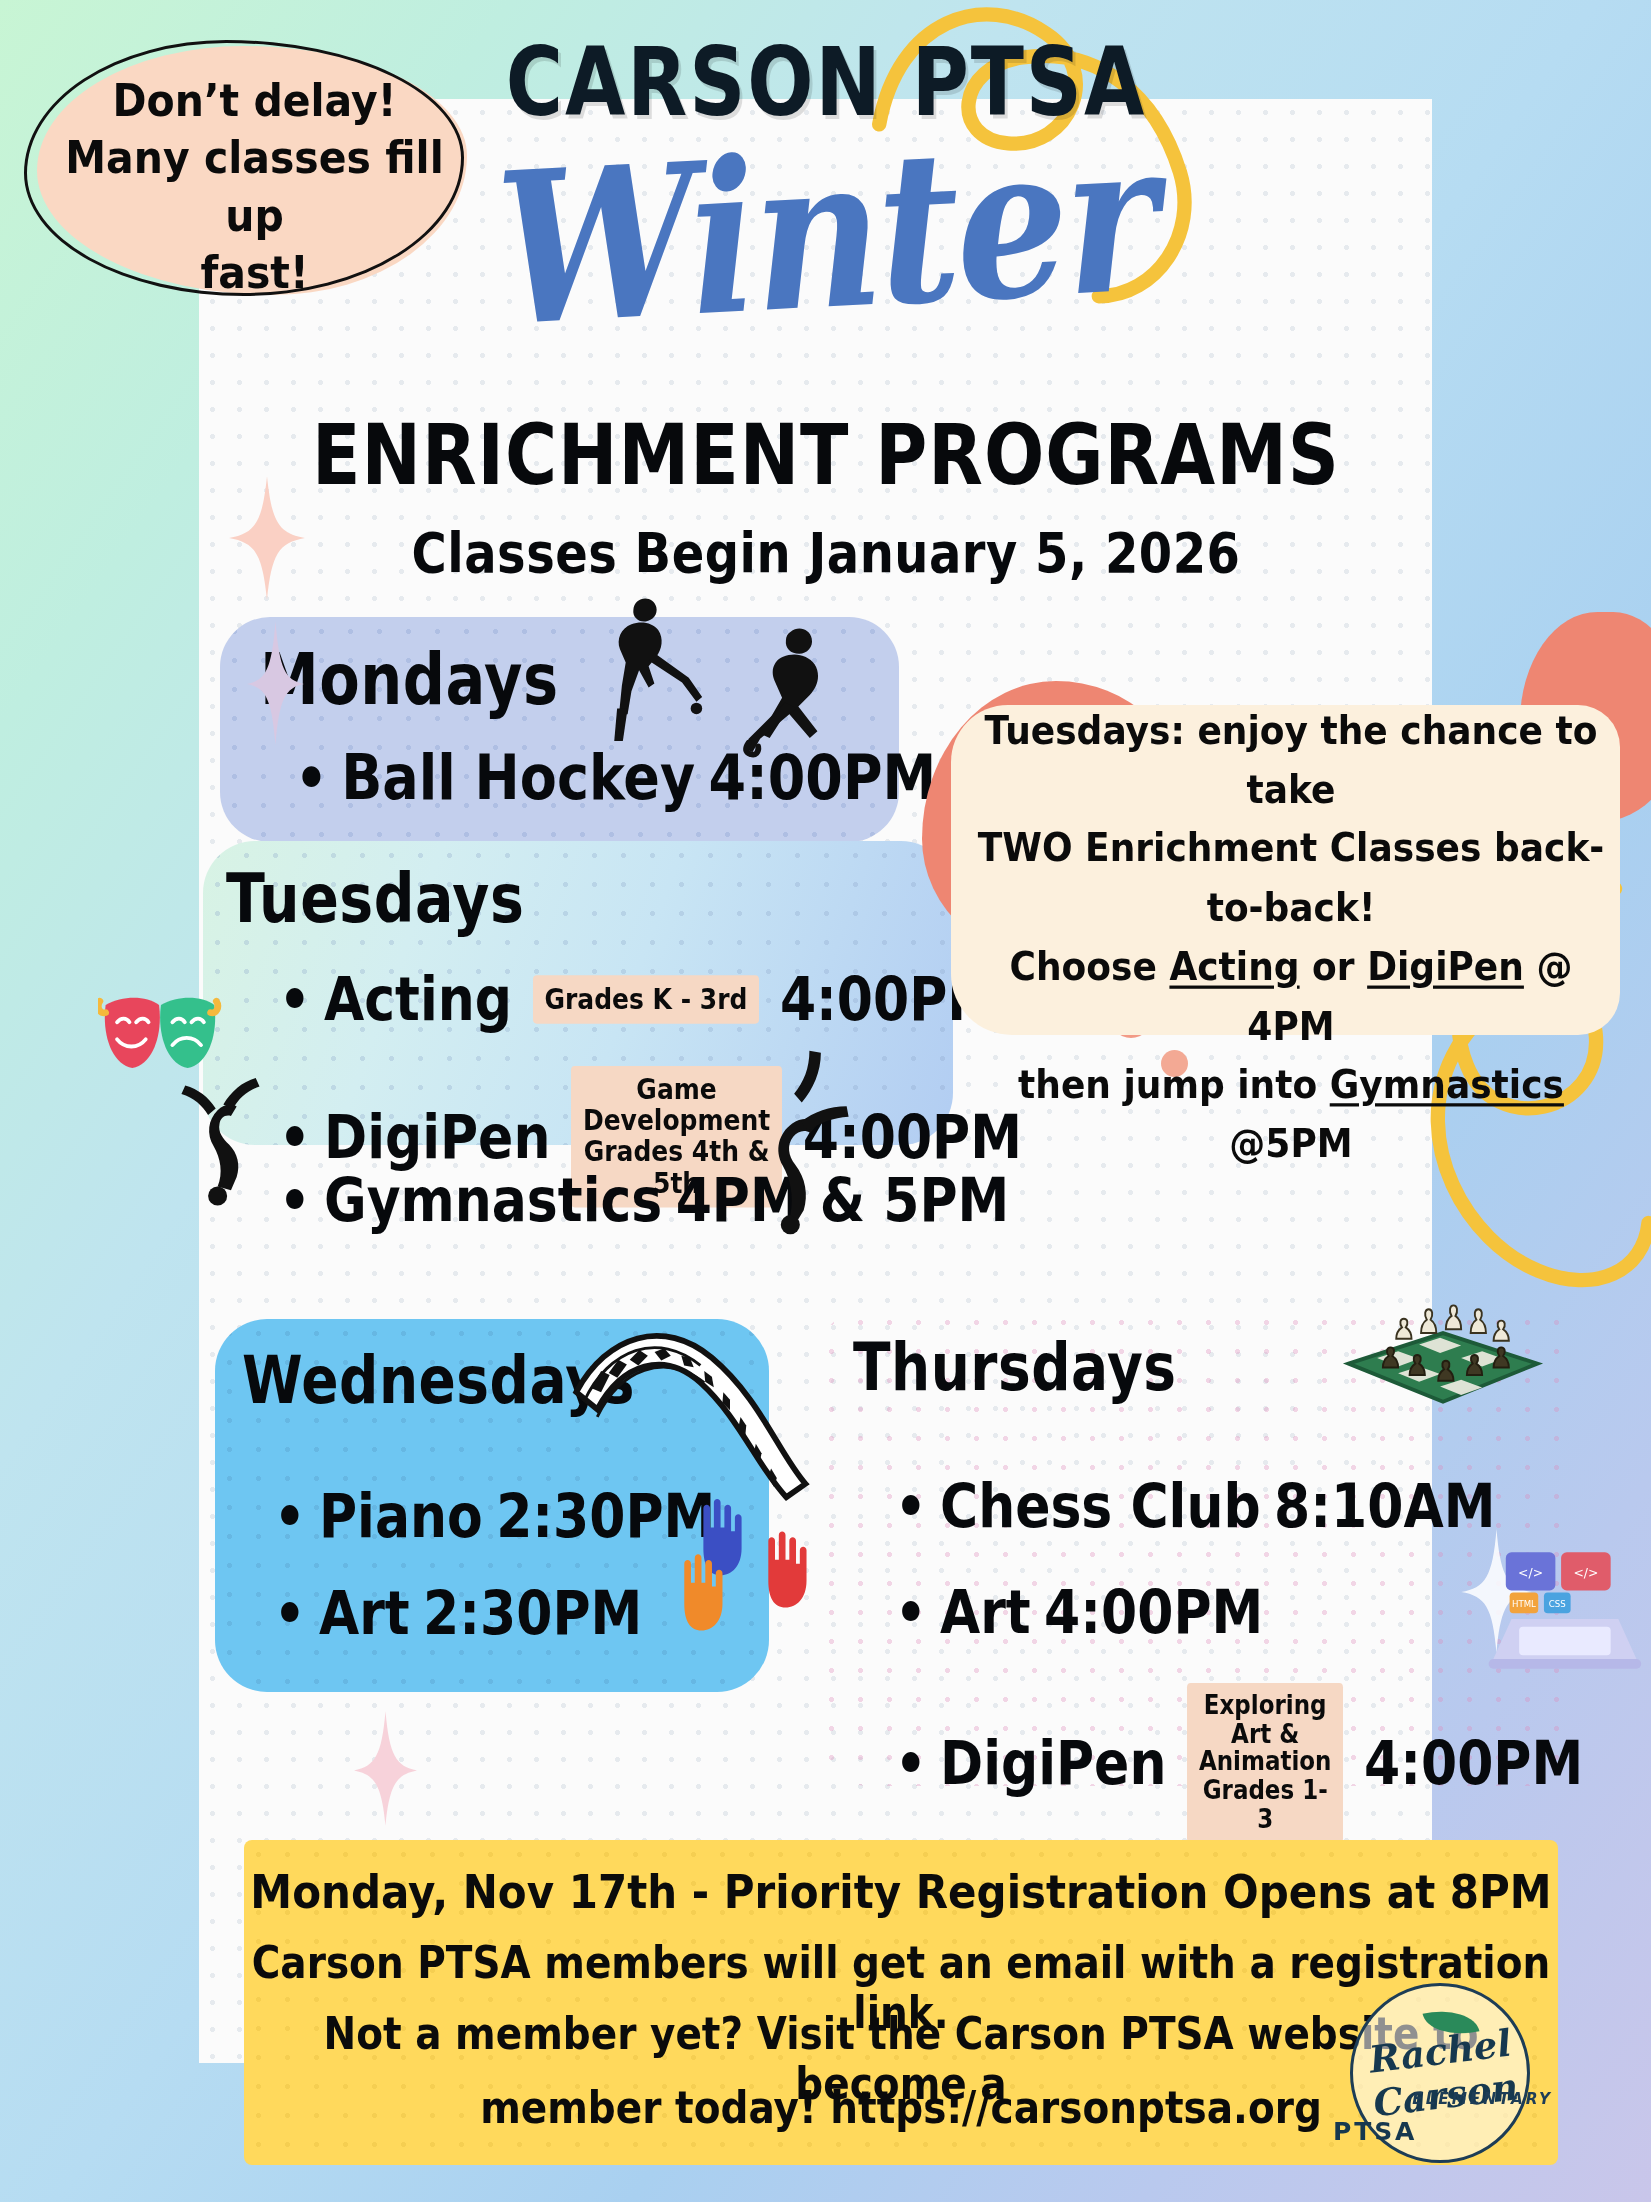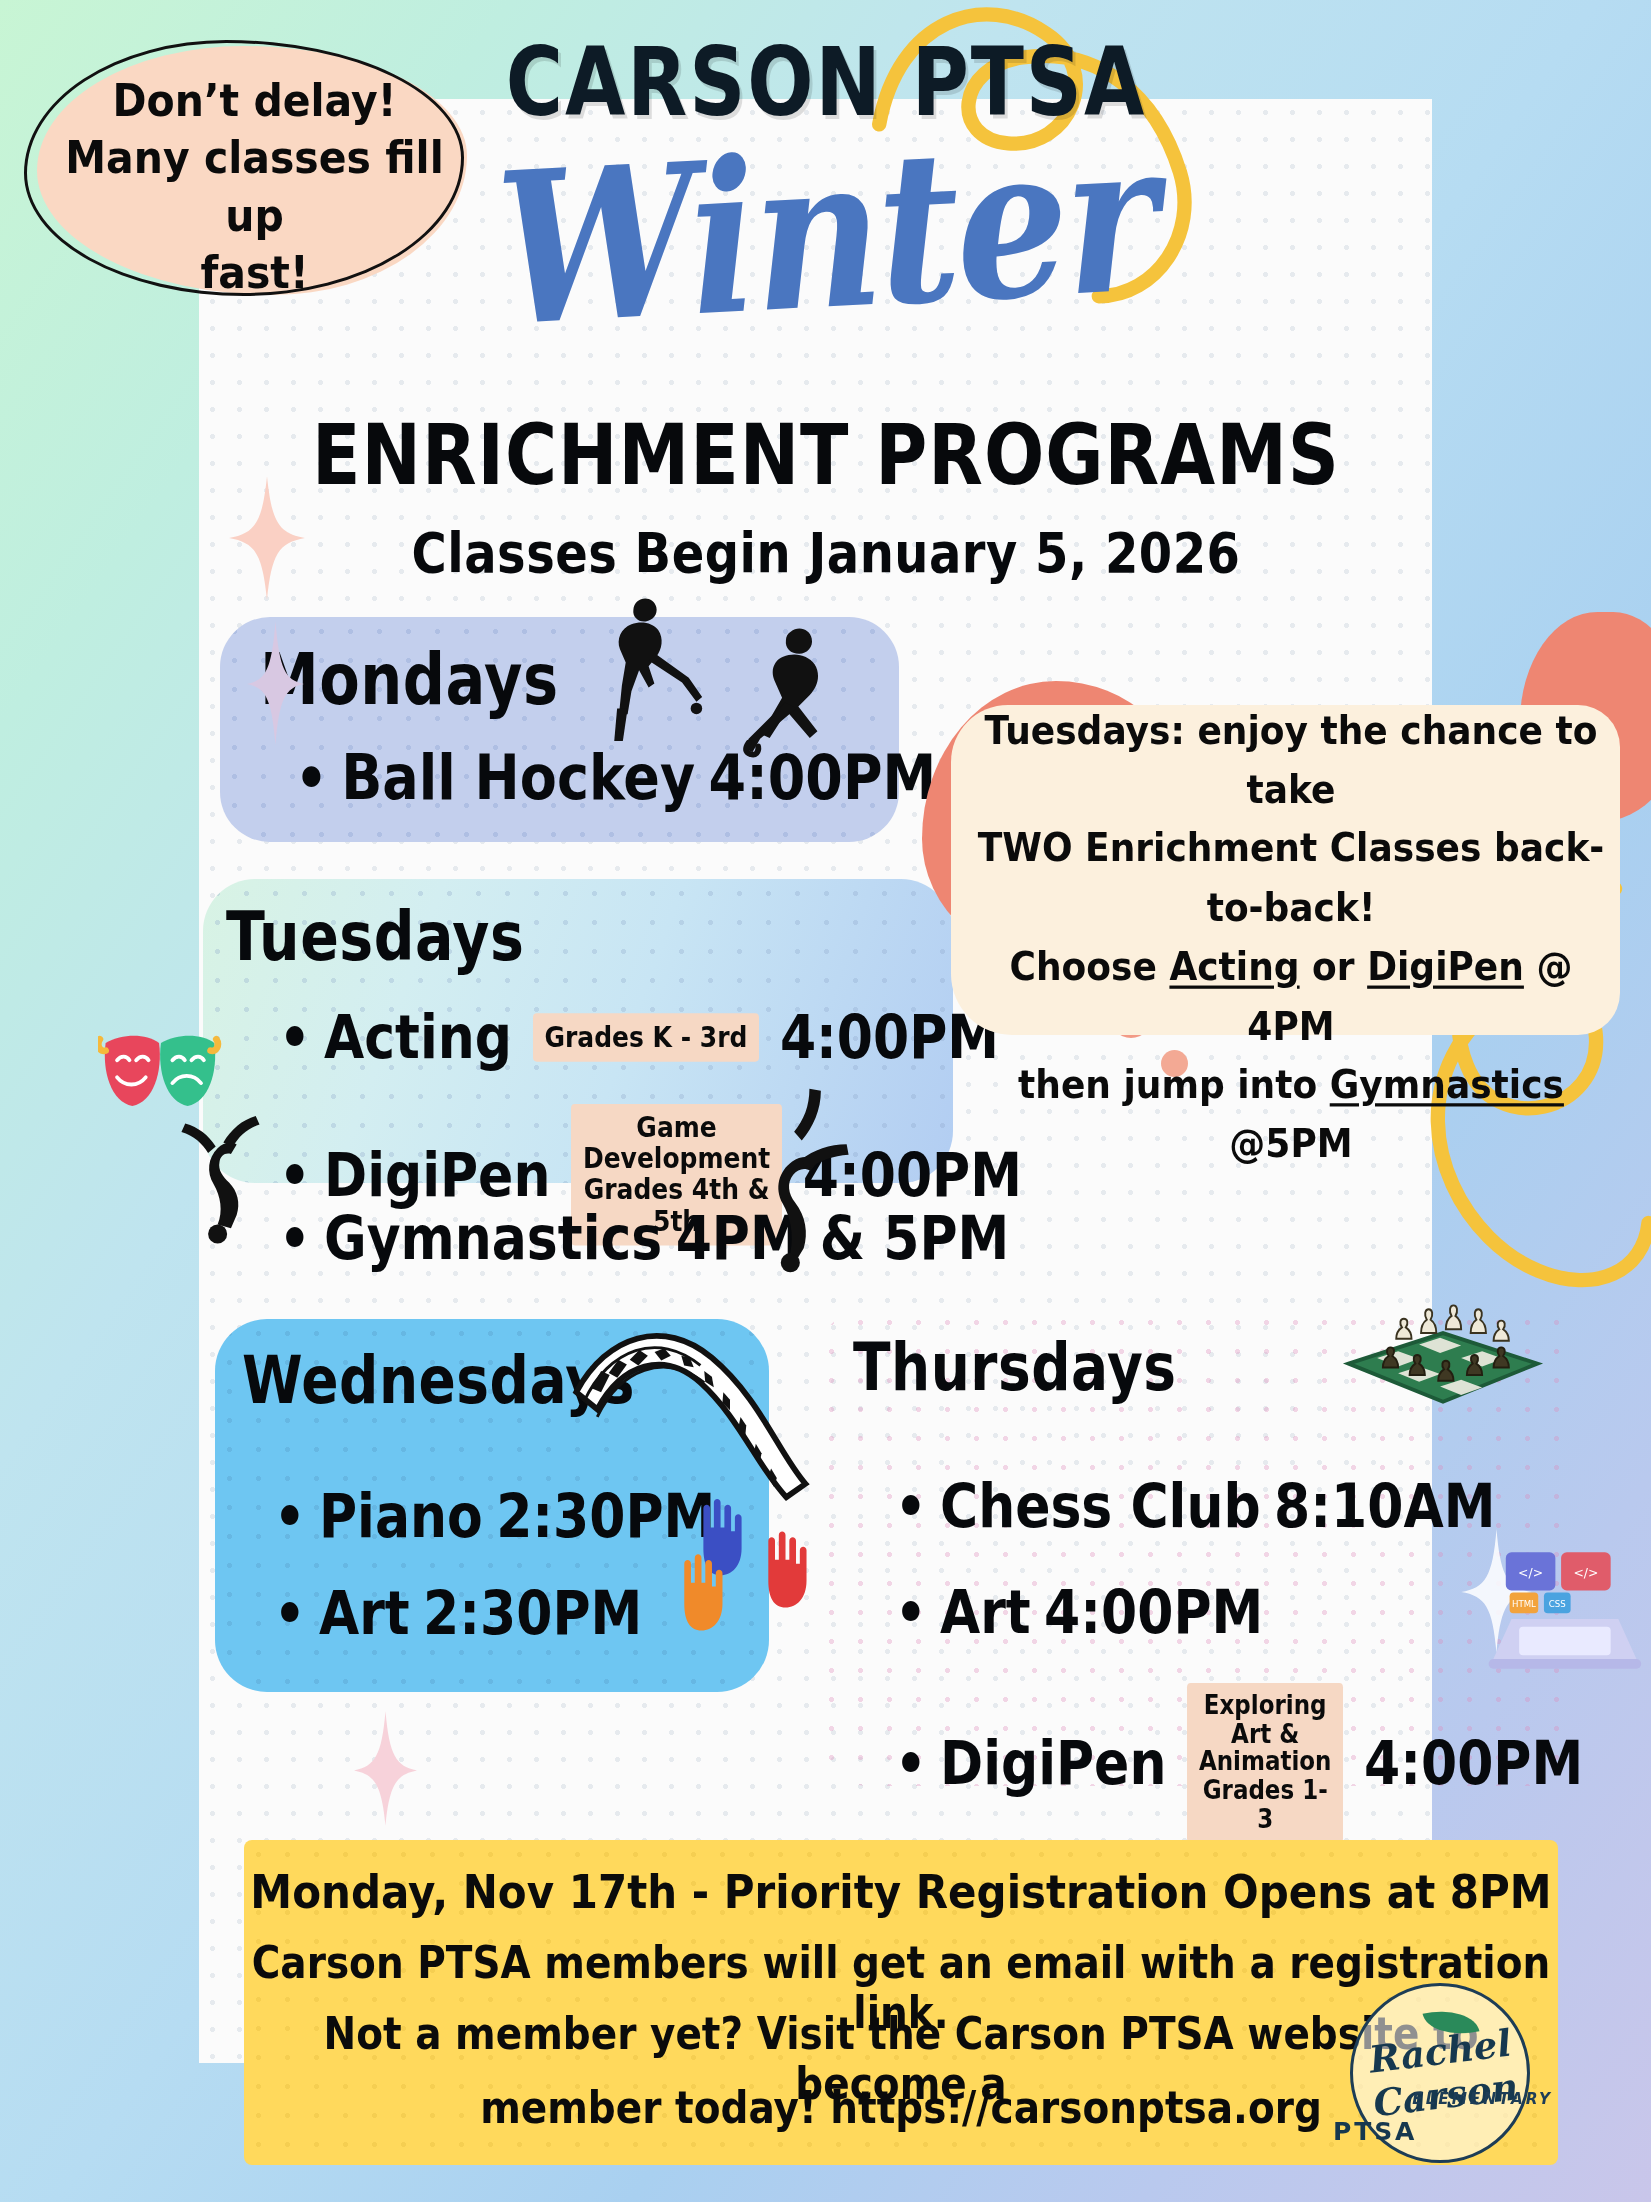--- a/index.html
+++ b/index.html
@@ -94,21 +94,20 @@
     background-size:29px 29px;
   }
   #mon-title { position:absolute; left:40px; top:21px; font-size:59px; }
   #mon-row { position:absolute; left:75px; top:124px; font-size:54px; }
 
   
   #card-tue {
     left:203px; top:841px; width:750px; height:304px; border-radius:52px;
     background: linear-gradient(110deg,#d8f3e4 0%, #d3eef1 28%, #c8e5f4 56%, #b2cdf2 100%);
     background-blend-mode:normal;
-    margin-top:38px;
   }
   #card-tue-dots {
     position:absolute; inset:0; border-radius:52px;
     background-image: radial-gradient(rgba(140,165,200,.30) 2.5px, transparent 2.6px);
     background-size:29px 29px;
   }
   #tue-title { position:absolute; left:23px; top:17px; font-size:57px; }
   #tue-r1 { position:absolute; left:76px; top:124px; font-size:52px; }
   #tue-r2 { position:absolute; left:76px; top:225px; font-size:52px; }
   #tue-r3 { position:absolute; left:76px; top:325px; font-size:52px; }

